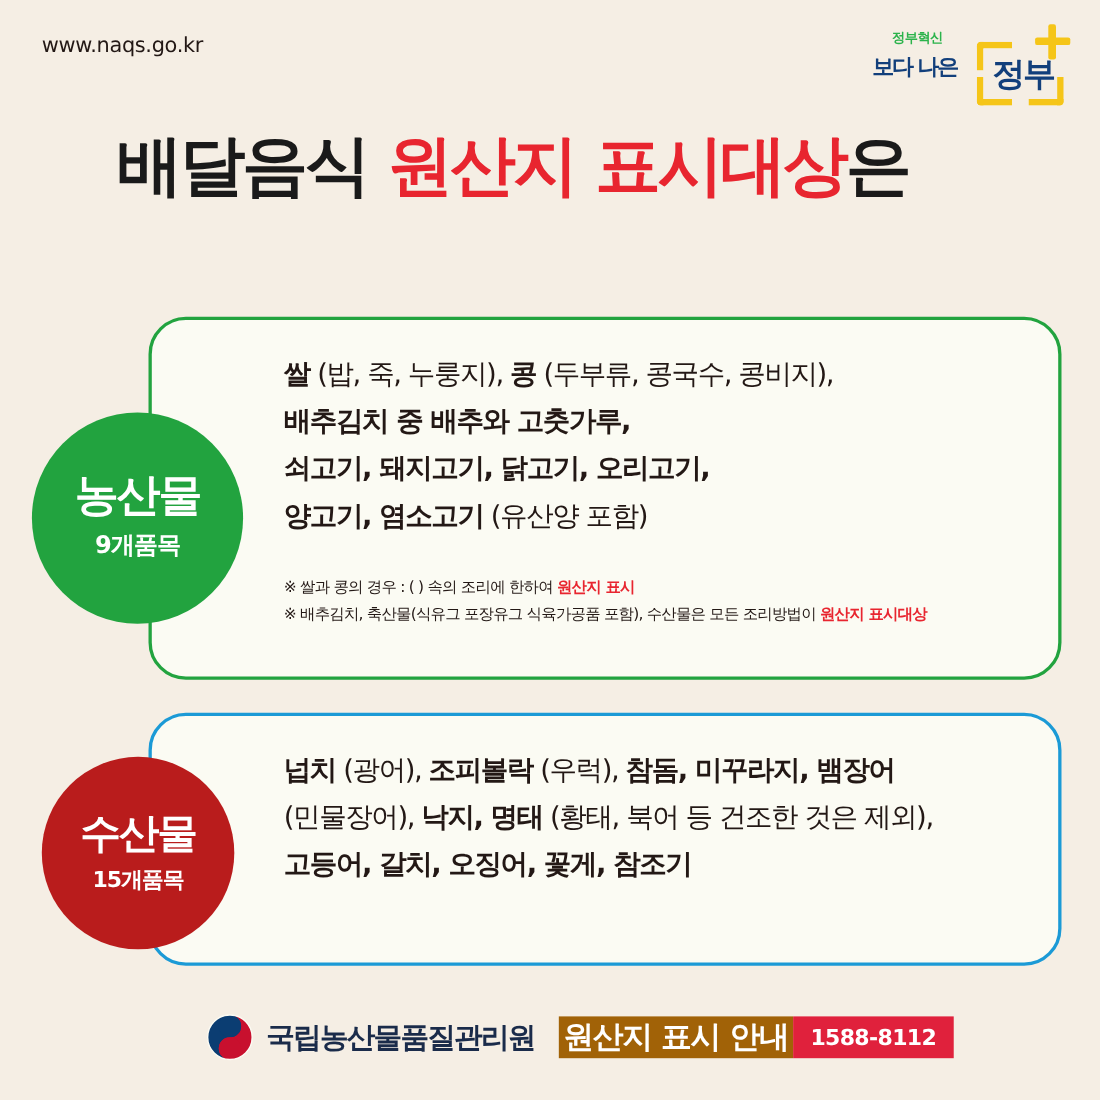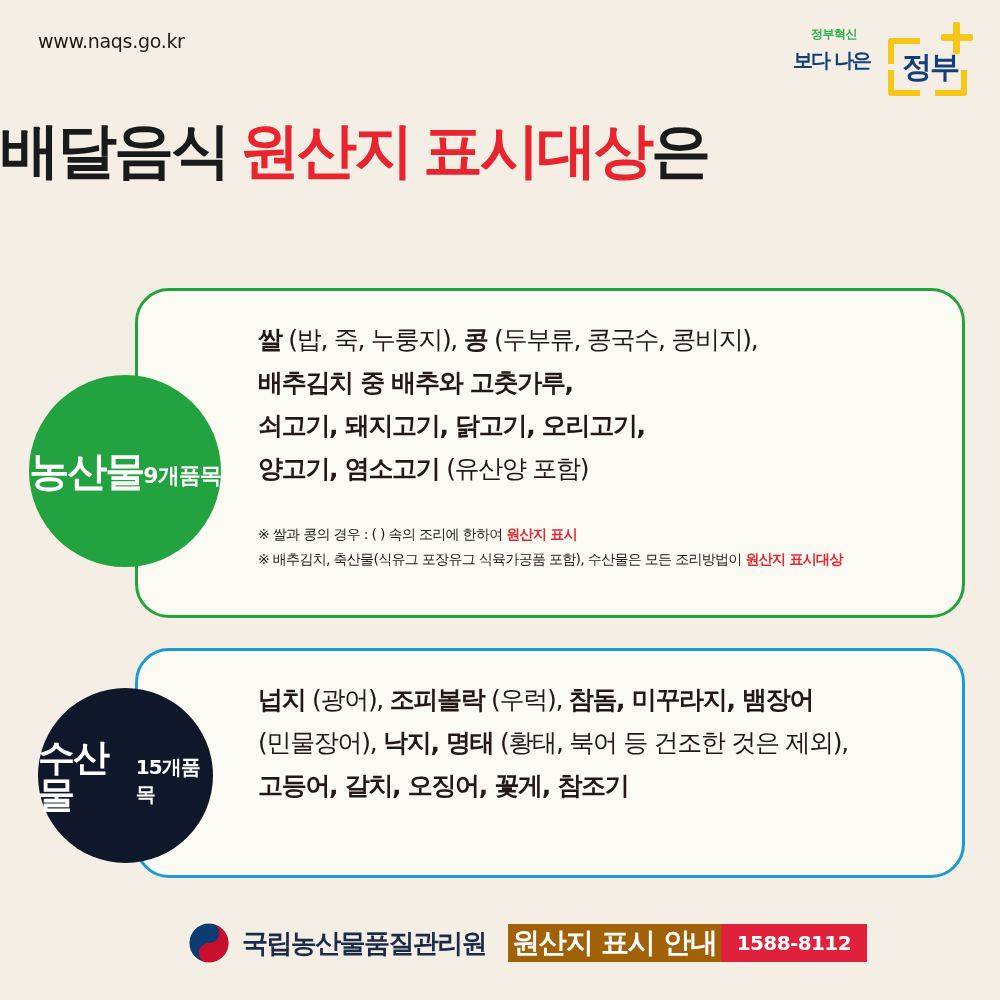--- a/index.html
+++ b/index.html
@@ -36,45 +36,45 @@
   }
   .brk{position:absolute;border:6px solid #F5C518;}
   .brk.tl{left:103px;top:18px;width:26px;height:20px;border-right:none;border-bottom:none;border-radius:4px 0 0 0;}
   .brk.bl{left:103px;top:50px;width:26px;height:20px;border-right:none;border-top:none;border-radius:0 0 0 4px;}
   .brk.br{left:150px;top:50px;width:26px;height:20px;border-left:none;border-top:none;border-radius:0 0 4px 0;}
   .plus-v{position:absolute;left:168px;top:2px;width:7px;height:32px;background:#F5C518;border-radius:2px;}
   .plus-h{position:absolute;left:156px;top:14px;width:32px;height:7px;background:#F5C518;border-radius:2px;}
 
   
   .title-block{
-    position:absolute;left:0;top:115px;width:932px;text-align:left;font-family:Liberation Serif, serif;
+    position:absolute;left:0;top:115px;width:932px;text-align:center;
   }
   .title-line{
     font-size:60px;font-weight:900;letter-spacing:-3px;line-height:1.22;
     color:#1A1A1A;white-space:nowrap;
   }
   .title-line .red{color:#E8252F;}
 
   
   .card{
     position:absolute;
     background:#FBFBF3;
     border-radius:34px;
     box-sizing:border-box;
   }
   .card.agri{left:135px;top:288px;width:830px;height:330px;border:3px solid #22A33F;}
   .card.fish{left:135px;top:648px;width:830px;height:230px;border:3px solid #1B9AD6;}
 
   .badge{
     position:absolute;border-radius:50%;
-    display:flex;flex-direction:row;align-items:center;justify-content:center;
+    display:flex;flex-direction:column;align-items:center;justify-content:center;
     color:#ffffff;
   }
   .badge.agri{left:29px;top:375px;width:192px;height:192px;background:#22A33F;}
-  .badge.fish{left:38px;top:688px;width:175px;height:175px;background:#0f172a;}
+  .badge.fish{left:38px;top:688px;width:175px;height:175px;background:#b91c1c;}
   .badge .b-title{font-size:40px;font-weight:800;letter-spacing:-2px;line-height:1;}
   .badge.fish .b-title{font-size:37px;}
   .badge .b-count{font-size:22px;font-weight:700;letter-spacing:-1px;margin-top:10px;}
   .badge.fish .b-count{font-size:20px;}
 
   
   .items{
     position:absolute;
   }
   .items.agri{left:258px;top:318px;width:690px;}

